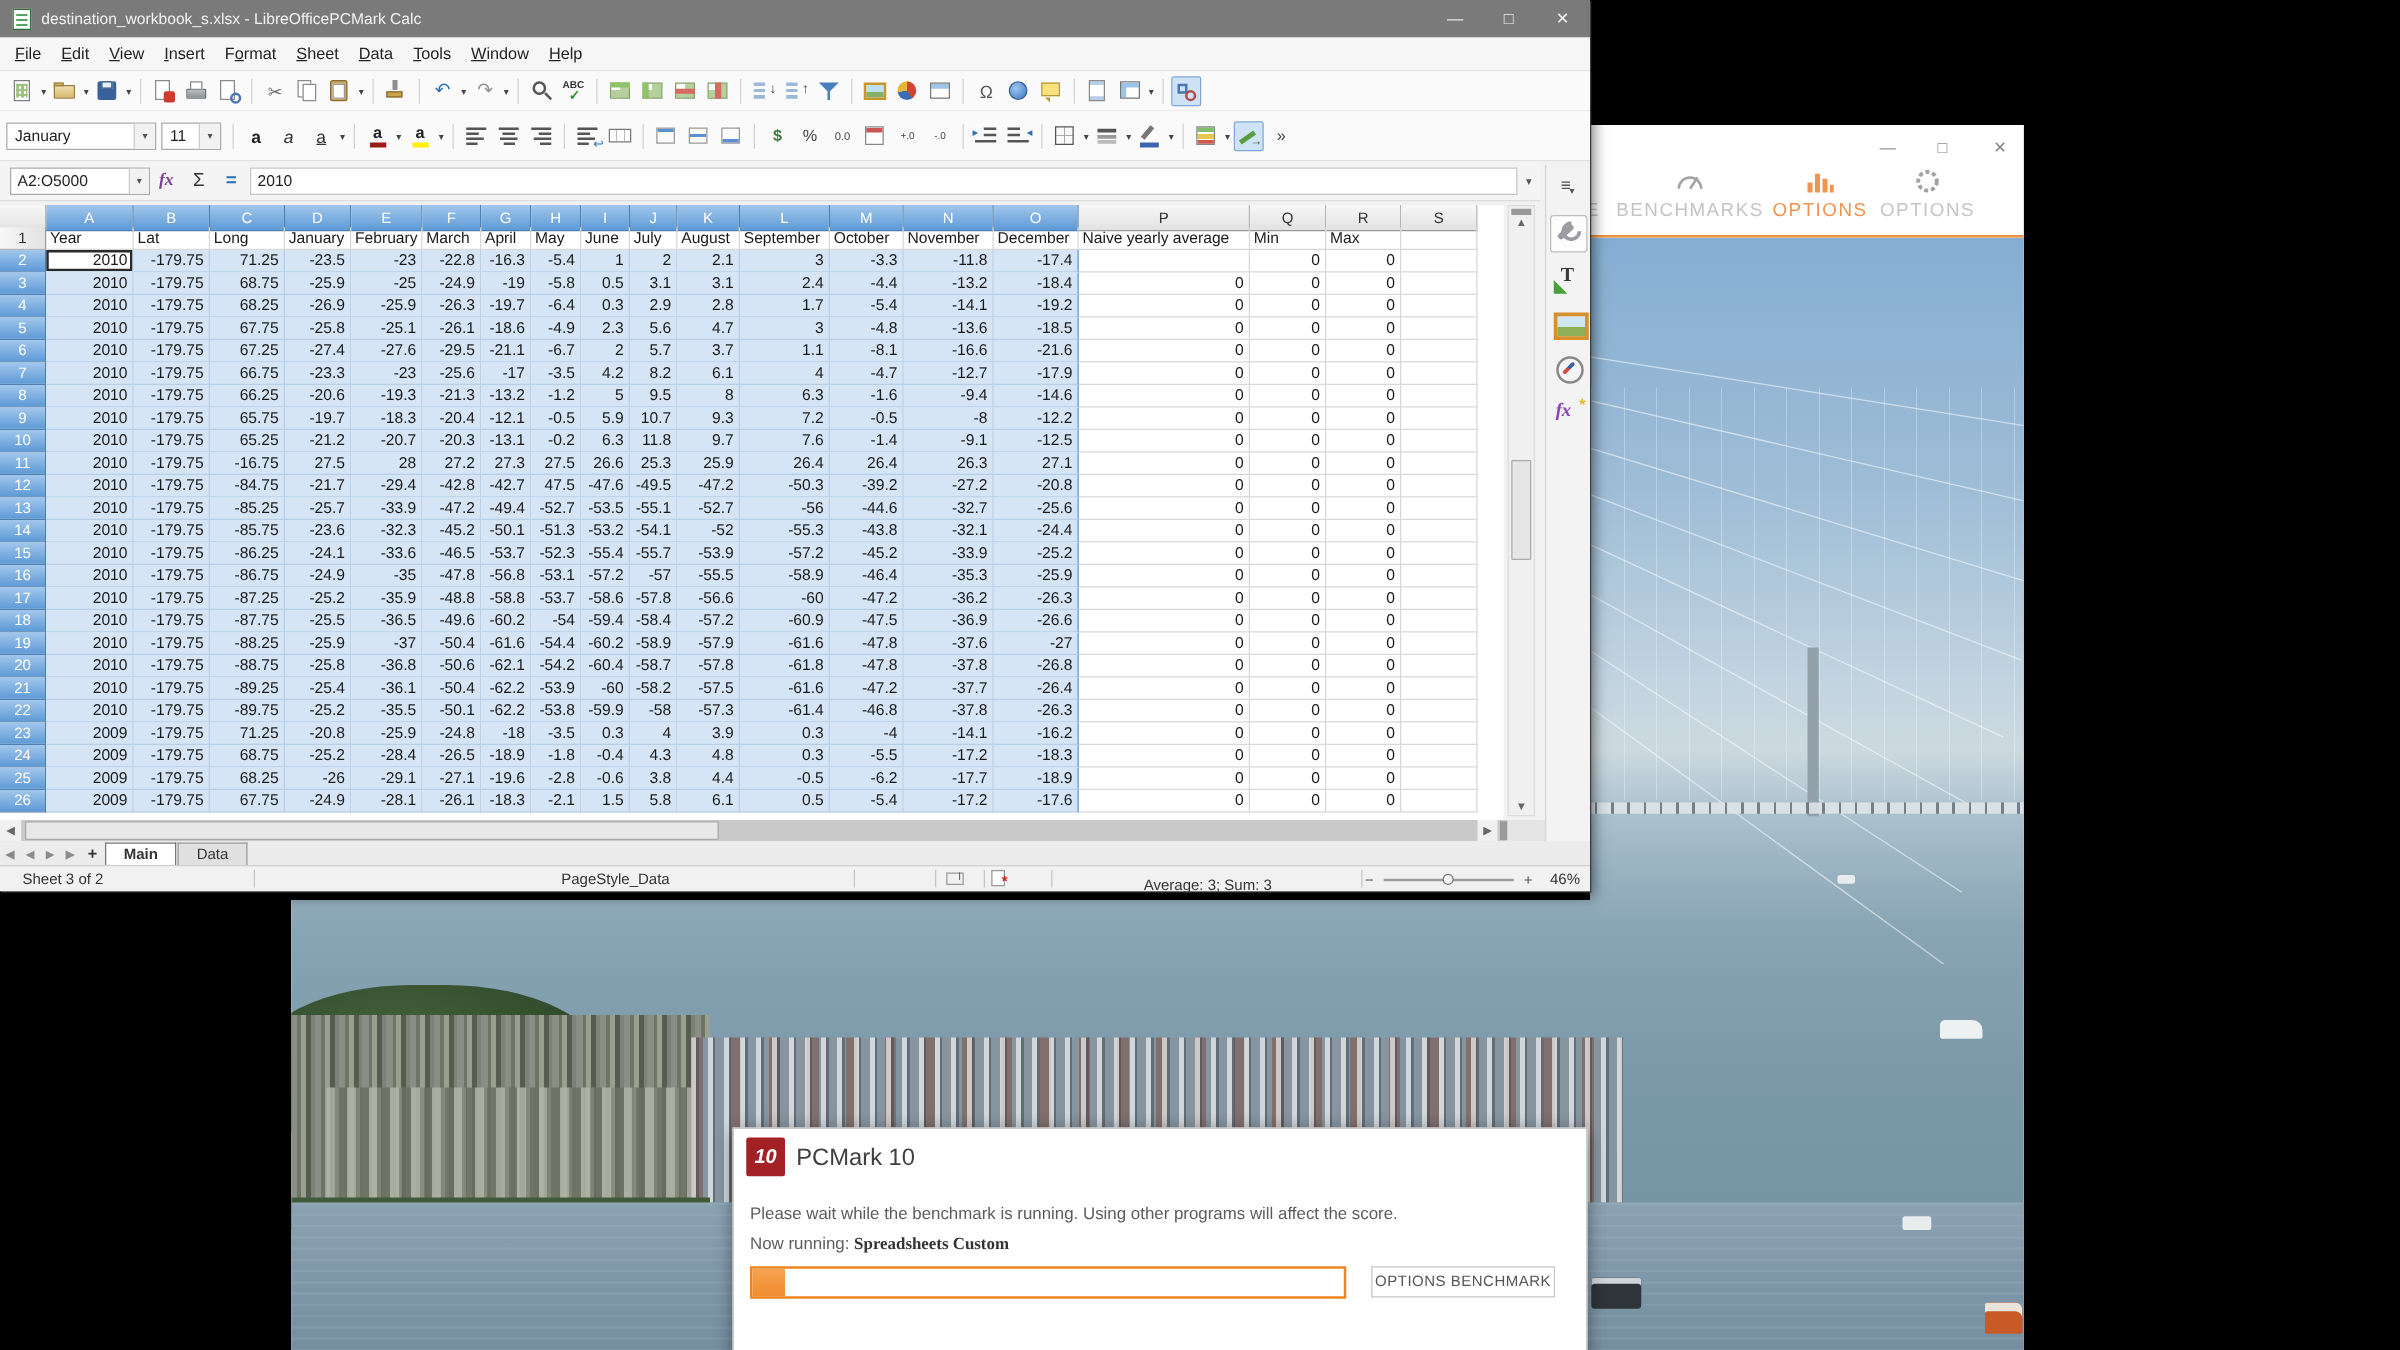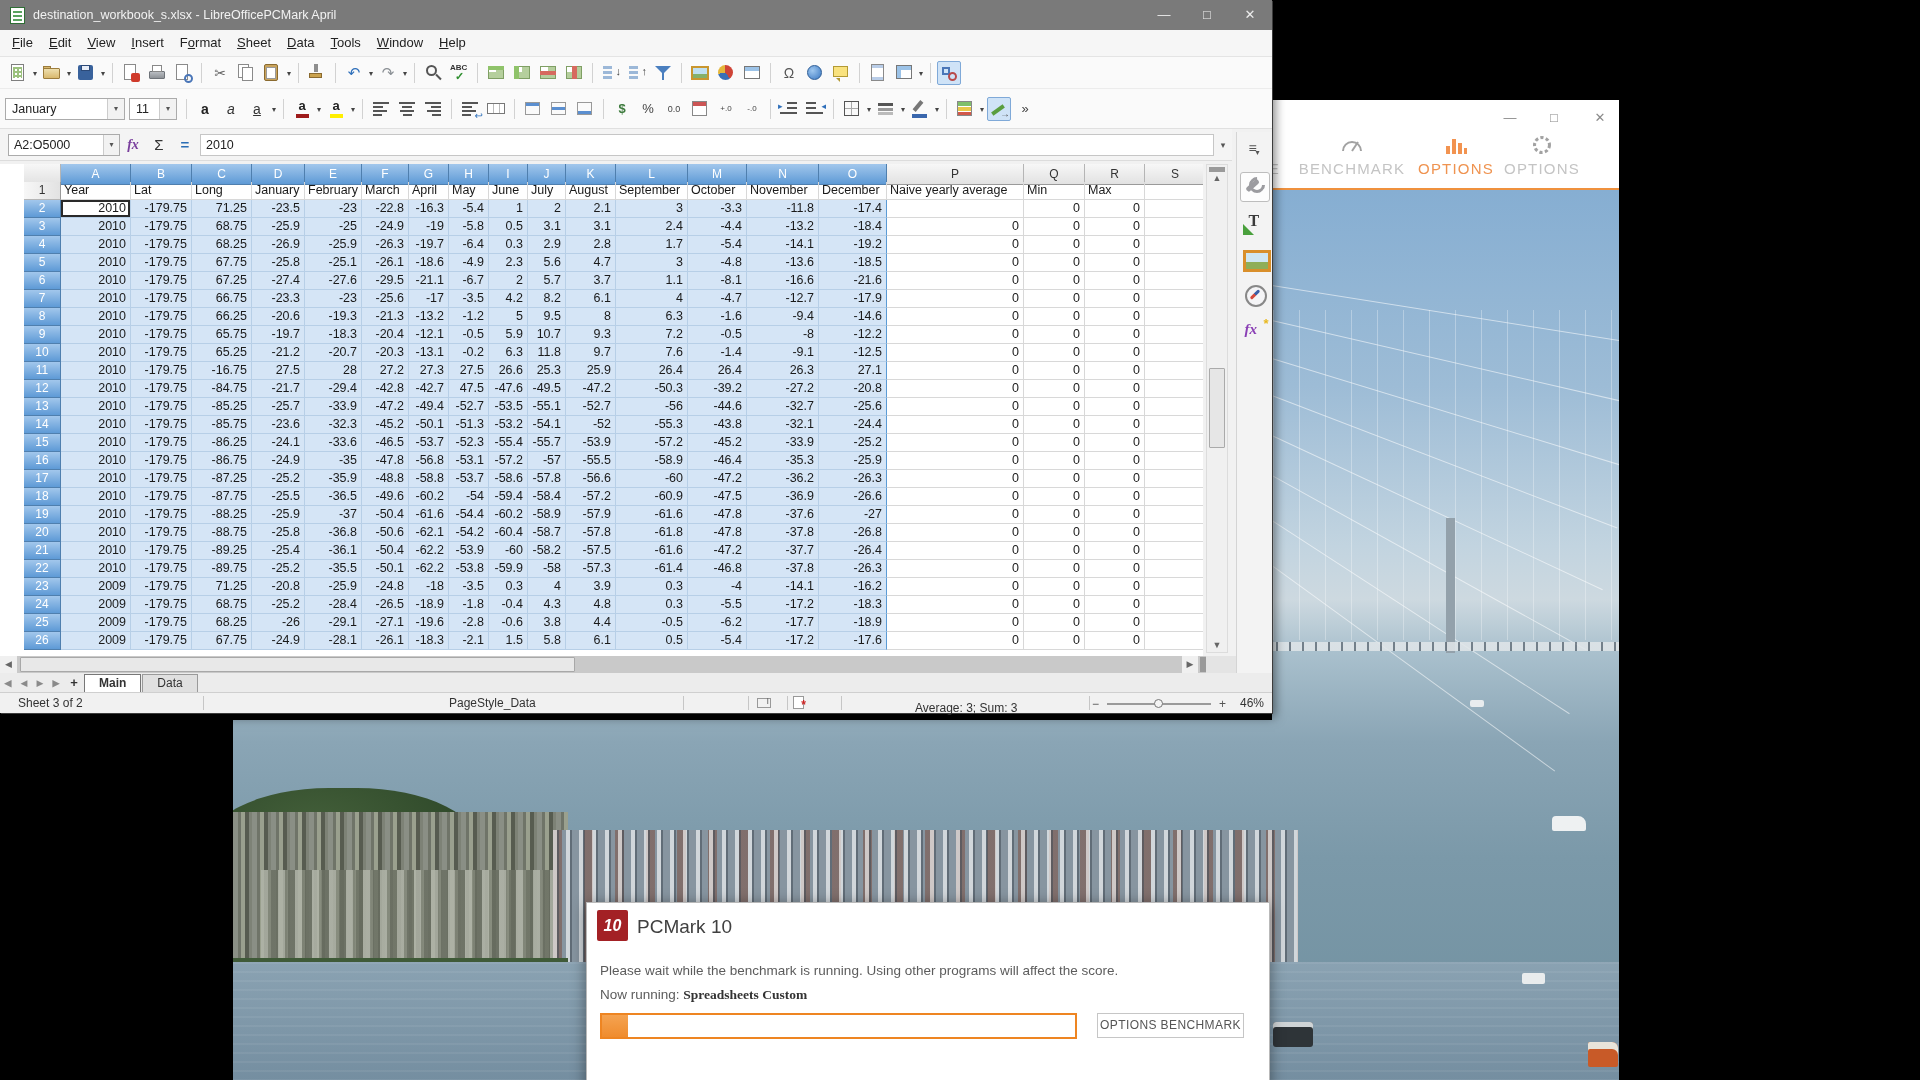--- a/index.html
+++ b/index.html
@@ -194,21 +194,21 @@
   .fbtn { width:26px; height:24px; text-align:center; line-height:24px; flex:none; }
   #fx-icon { color:#7a3f9d; font-style:italic; font-weight:bold; font-family:"Liberation Serif",serif; font-size:14px; }
   #sum-icon { color:#333; font-size:15px; }
   #eq-icon { color:#2a6db5; font-size:15px; font-weight:bold; }
   #formula-input { flex:1; height:22px; background:#fff; border:1px solid #c6c6c6; margin-left:2px;
     font-size:12.5px; line-height:20px; padding-left:5px; color:#222; }
   #fbar-expand { width:18px; text-align:center; color:#555; font-size:9px; }
 
   
   #sheet { position:absolute; left:0; top:164px; width:1203px; height:492px; background:#fff; overflow:hidden; }
-  .srow { white-space:nowrap; height:18px;margin-left:24px; }
+  .srow { white-space:nowrap; height:18px; }
   .cell, .ch, .rh { display:inline-block; vertical-align:top; height:18px; line-height:17px;
     font-size:12.5px; overflow:hidden; border-right:1px solid #d8d8d8; border-bottom:1px solid #d8d8d8;
     color:#1a1a1a; }
   .ch { height:21px; line-height:20px; text-align:center; font-size:12px; color:#333;
     background:linear-gradient(#f7f7f7,#e2e2e2); border-right:1px solid #b5b5b5; border-bottom:1px solid #9a9a9a; }
   .rh { width:37px; text-align:center; font-size:12px; color:#333;
     background:linear-gradient(90deg,#f7f7f7,#e2e2e2); border-right:1px solid #9a9a9a; border-bottom:1px solid #b5b5b5; }
   .hsel { background:linear-gradient(#a2c7ec,#5e9ad6) !important; color:#fff !important;
     border-right-color:#4f7fae !important; border-bottom-color:#4f7fae !important; }
   .c-r { text-align:right; padding-right:4px; }
@@ -303,21 +303,21 @@
           <div class="pc-ic"><svg width="24" height="22">
               <path d="M4 11 L12 4 L20 11 V19 H4 Z" fill="none" stroke="#a2a2a2" stroke-width="2"></path>
             </svg></div>
           <div class="pc-lbl">HOME</div>
         </div>
         <div class="pc-tab" style="left: 1119px;">
           <div class="pc-ic"><svg width="26" height="22" viewBox="0 0 26 22">
               <path d="M4 17a9 9 0 1 1 18 0" fill="none" stroke="#a2a2a2" stroke-width="2"></path>
               <line x1="13" y1="17" x2="19" y2="8" stroke="#a2a2a2" stroke-width="2"></line>
             </svg></div>
-          <div class="pc-lbl">BENCHMARK</div>
+          <div class="pc-lbl">BENCHMARKS</div>
         </div>
         <div class="pc-tab active" style="left: 1223px;">
           <div class="pc-ic"><svg width="25" height="22">
               <rect x="2" y="12" width="4" height="8" fill="#f29350"></rect>
               <rect x="8" y="5" width="4" height="15" fill="#f29350"></rect>
               <rect x="14" y="9" width="4" height="11" fill="#f29350"></rect>
               <rect x="20" y="14" width="3" height="6" fill="#f29350"></rect>
             </svg></div>
           <div class="pc-lbl">OPTIONS</div>
         </div>
@@ -344,21 +344,21 @@
     <div id="dlg-progress-fill" style="width: 5.5%;"></div>
   </div>
   <div id="dlg-cancel">OPTIONS BENCHMARK</div>
 </div>
 
 <div id="calc-black-gap"></div>
 
 <div id="calc-window">
   <div id="calc-titlebar">
     <div id="calc-doc-icon"></div>
-    <div id="calc-title">destination_workbook_s.xlsx - LibreOfficePCMark April</div>
+    <div id="calc-title">destination_workbook_s.xlsx - LibreOfficePCMark Calc</div>
     <div class="cw-btn" id="calc-min">—</div>
     <div class="cw-btn" id="calc-max">□</div>
     <div class="cw-btn" id="calc-close">✕</div>
   </div>
   <div id="calc-menubar">
       <div class="menu-item"><u>F</u>ile</div>
       <div class="menu-item"><u>E</u>dit</div>
       <div class="menu-item"><u>V</u>iew</div>
       <div class="menu-item"><u>I</u>nsert</div>
       <div class="menu-item">F<u>o</u>rmat</div>

